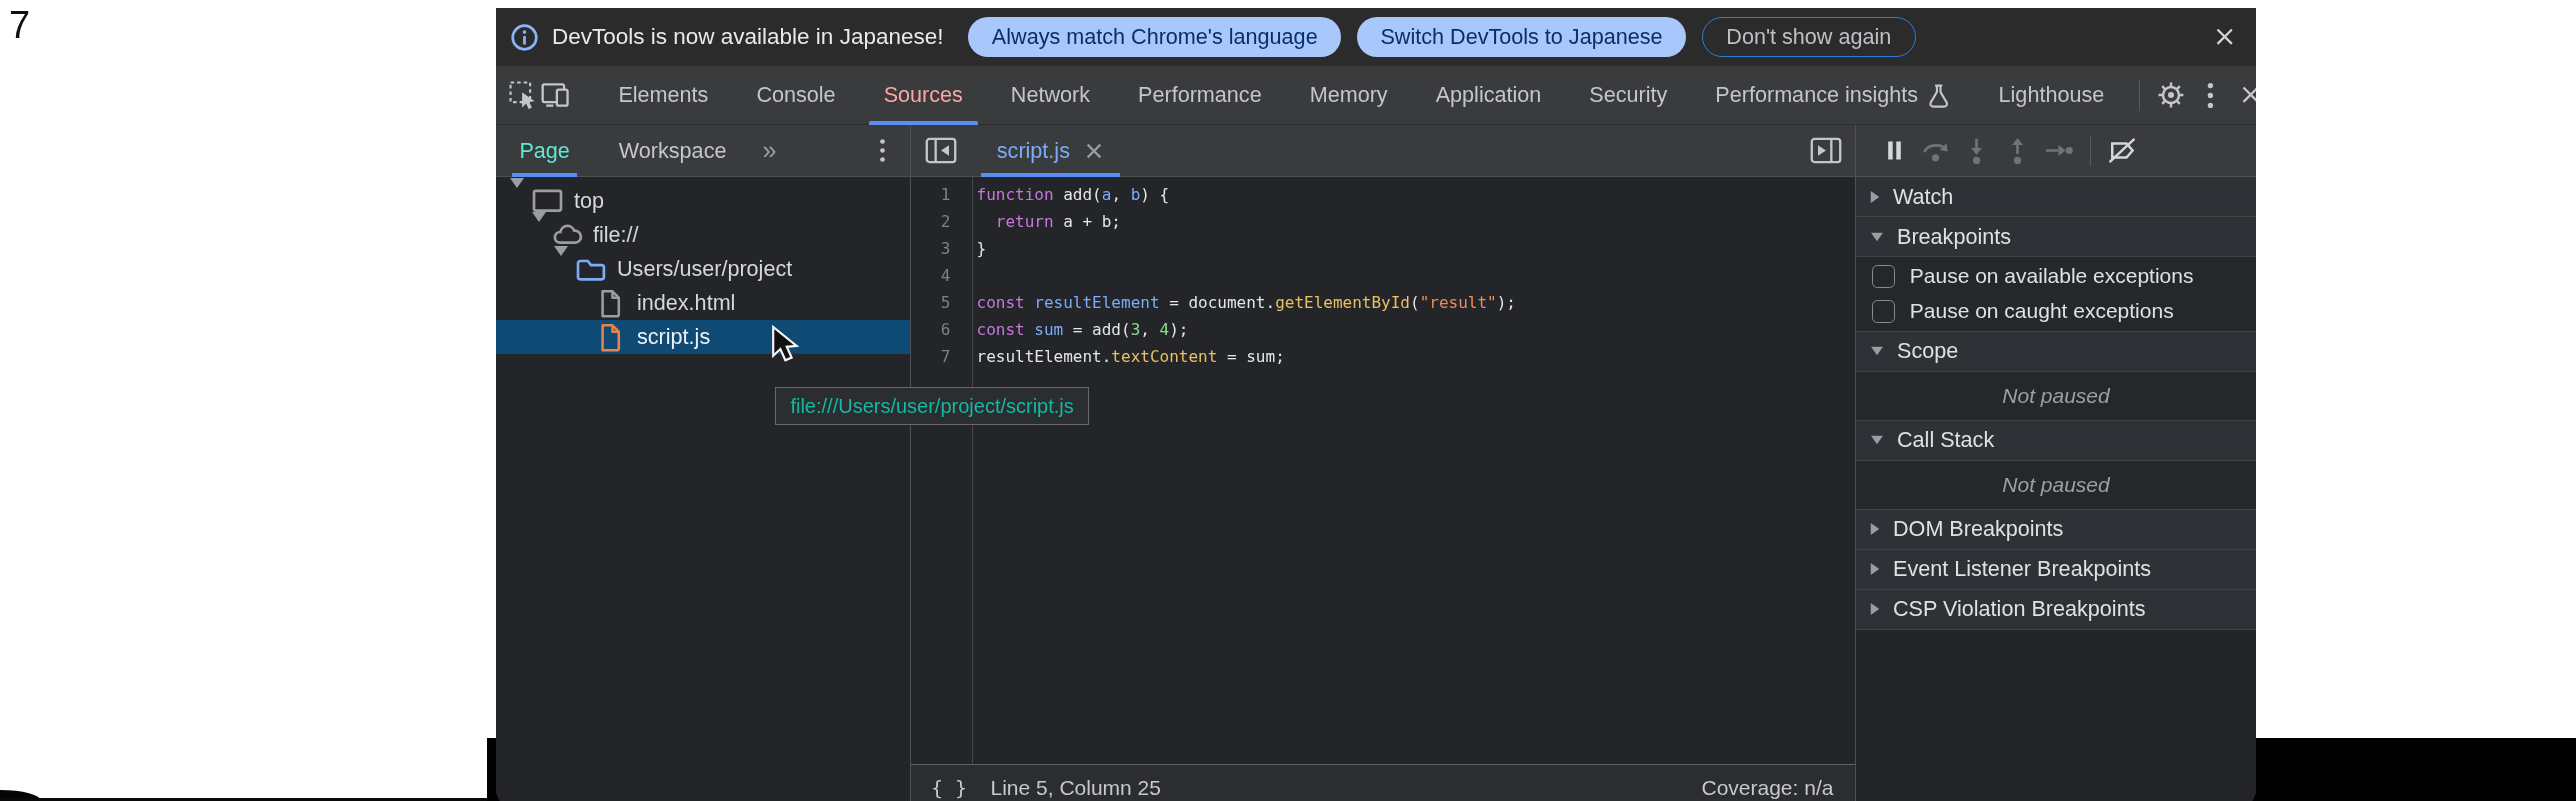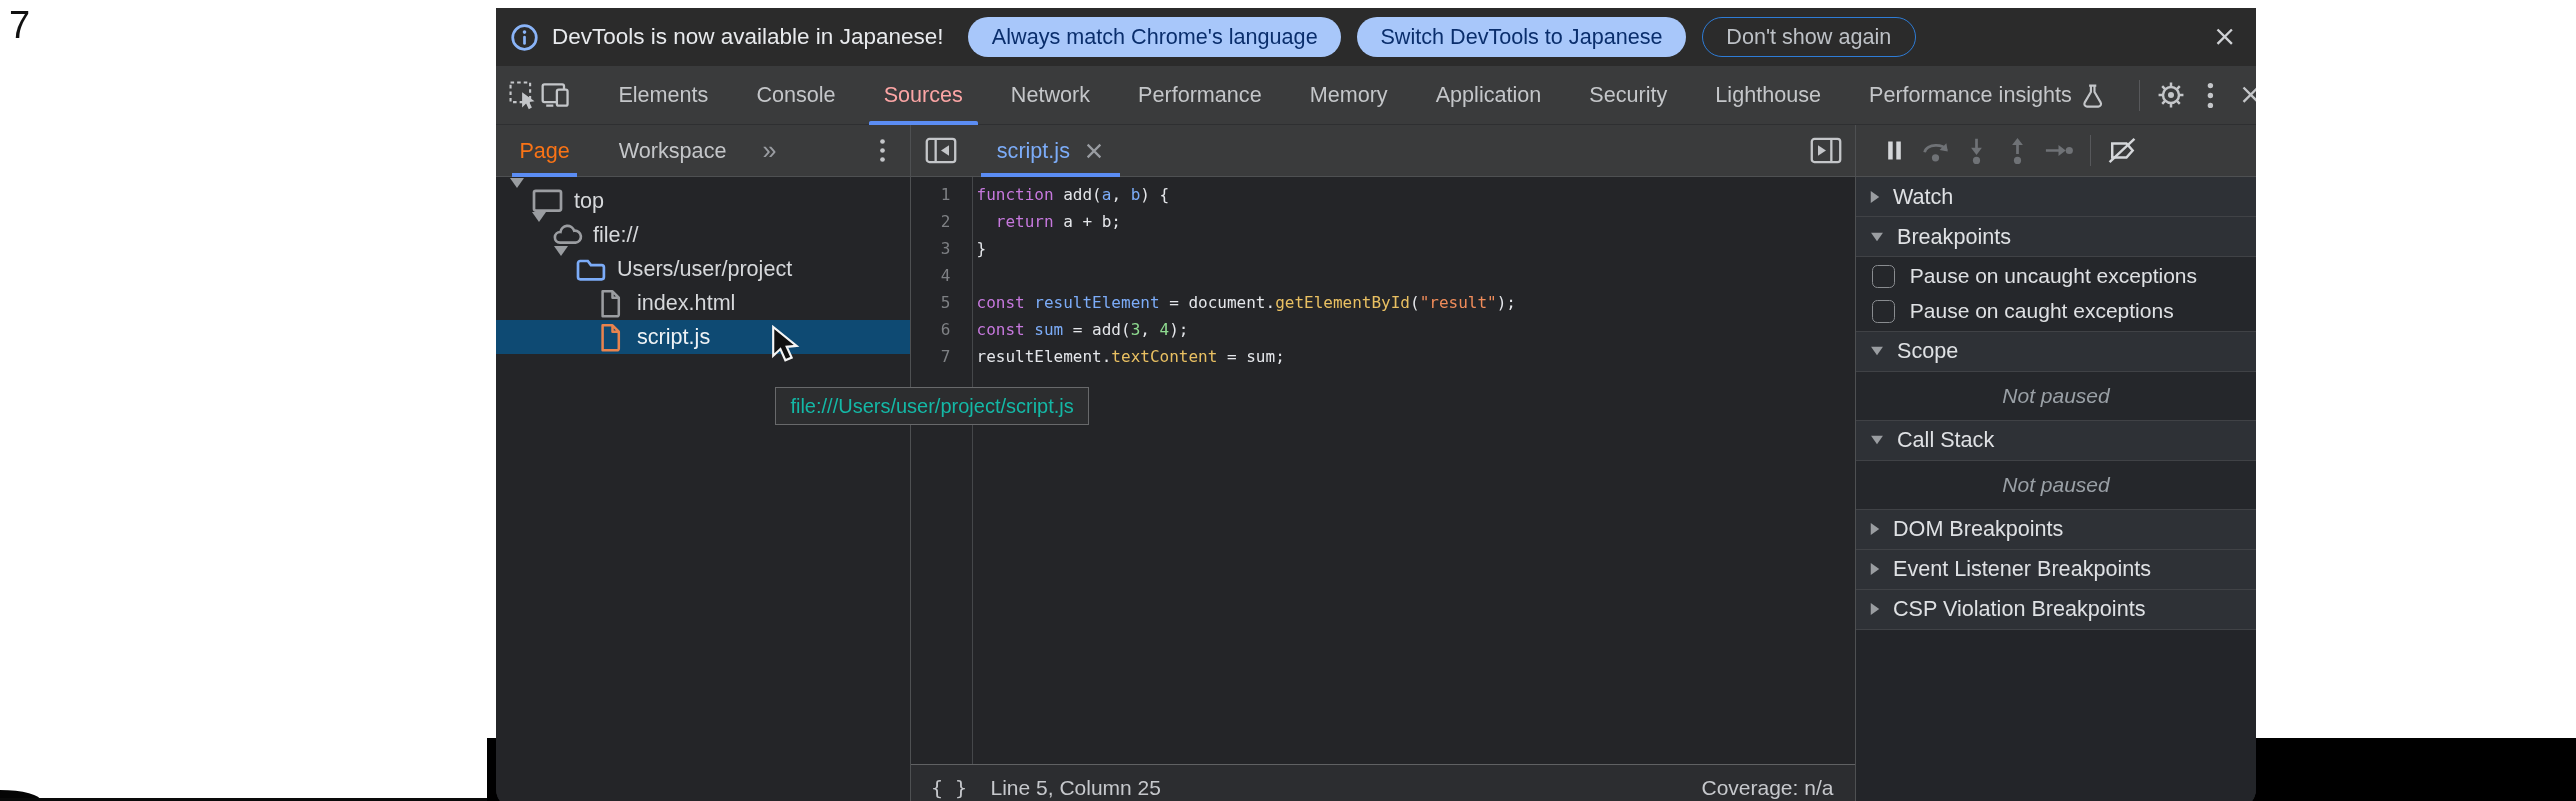--- a/index.html
+++ b/index.html
@@ -44,21 +44,21 @@
   .col-nav { width:415px; border-right:0.9px solid #4e5052; background:#242528; position:relative; }
   .col-edit { flex:1; display:flex; flex-direction:column; background:#242528; position:relative; }
   .col-dbg { width:401px; border-left:0.9px solid #4e5052; background:#232529; display:flex; flex-direction:column; }
 
   .subheader { height:52px; background:#3a3b3c; border-bottom:0.9px solid #4e5052;
     display:flex; align-items:center; }
 
   
   .nav-tab { position:relative; height:52px; display:flex; align-items:center; padding:0 9px;
     font-size:21.6px; color:#c4c6c9; }
-  .nav-tab.sel { color:#f97316; }
+  .nav-tab.sel { color:#5eead4; }
   .nav-tab.sel::after { content:""; position:absolute; left:1.8px; right:1.8px; bottom:0; height:3.6px; background:#5b8df4; }
   .nav-more { font-size:25px; color:#9a9da2; margin-left:27px; }
   .nav-menu { margin-left:auto; margin-right:23.4px; }
 
   .tree { padding-top:7.2px; font-size:21.6px; color:#d6d8db; }
   .trow { height:34px; display:flex; align-items:center; position:relative; white-space:nowrap; }
   .trow.sel { background:#0e4a73; color:#eef2f5; }
   .tri-d { width:0;height:0;border-left:7.2px solid transparent;border-right:7.2px solid transparent;
     border-top:10px solid #9a9da1; }
   .tri-r { width:0;height:0;border-top:7.2px solid transparent;border-bottom:7.2px solid transparent;
@@ -174,30 +174,30 @@
     <div class="tab">
         <span>Memory</span>
       </div>
     <div class="tab">
         <span>Application</span>
       </div>
     <div class="tab">
         <span>Security</span>
       </div>
     <div class="tab">
-        <span>Lighthouse</span>
-      </div>
-    <div class="tab">
       <span>Performance insights</span>
       <span class="flask">
         <svg width="23.4" height="25" viewBox="0 0 26 28">
             <path d="M9 3 h8 M11 3 v7 l-7 12 a3 3 0 0 0 2.6 4.4 h12.8 a3 3 0 0 0 2.6 -4.4 l-7 -12 v-7" fill="none" stroke="#c4c6c9" stroke-width="2.4"></path>
           </svg>
       </span>
     </div>
+    <div class="tab">
+        <span>Lighthouse</span>
+      </div>
     <div class="right">
       <div class="vdiv"></div>
       <div class="tb-icon">
         <svg width="32" height="32" viewBox="0 0 36 36">
             <g stroke="#c4c6c9" stroke-width="2.8" fill="none">
               <circle cx="18" cy="18" r="9"></circle>
               <path d="M18 4 v5 M18 27 v5 M4 18 h5 M27 18 h5 M8.1 8.1 l3.5 3.5 M24.4 24.4 l3.5 3.5 M27.9 8.1 l-3.5 3.5 M11.6 24.4 l-3.5 3.5"></path>
             </g>
             <circle cx="18" cy="18" r="3.4" fill="#c4c6c9"></circle>
           </svg>
@@ -394,21 +394,21 @@
         <span class="tri-r"></span>
         <span>Watch</span>
       </div>
       <div class="sec-head">
         <span class="tri-d"></span>
         <span>Breakpoints</span>
       </div>
       <div class="sec-body" style="padding:1.8px 0;">
         <div class="chk-row">
           <span class="chkbox"></span>
-          <span>Pause on uncaught exceptions</span>
+          <span>Pause on available exceptions</span>
         </div>
         <div class="chk-row">
           <span class="chkbox"></span>
           <span>Pause on caught exceptions</span>
         </div>
       </div>
       <div class="sec-head">
         <span class="tri-d"></span>
         <span>Scope</span>
       </div>

